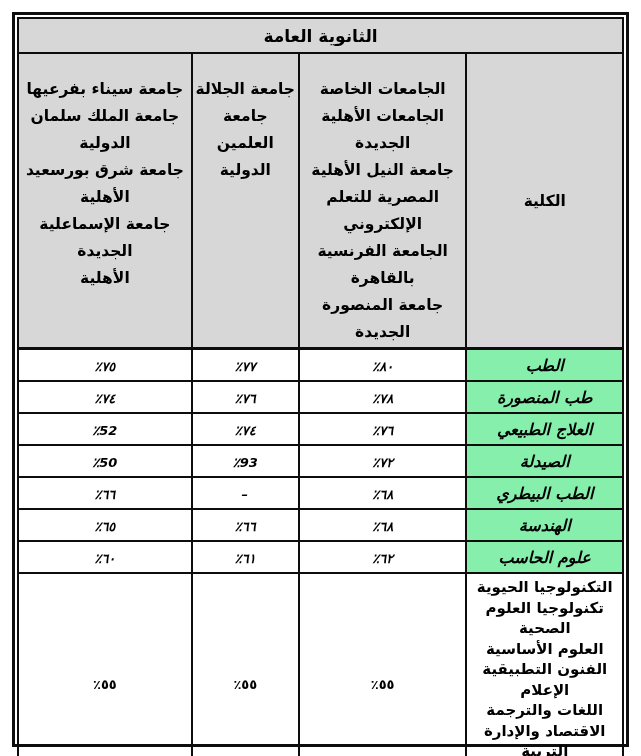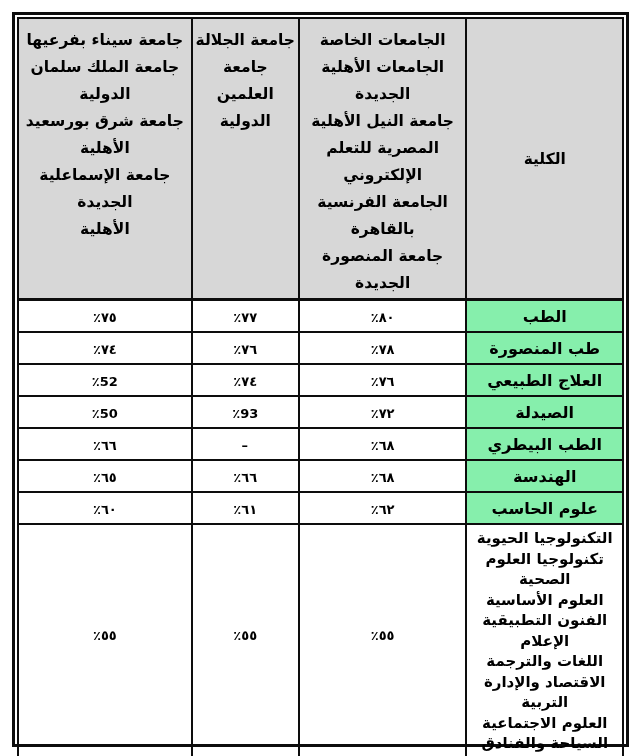--- a/index.html
+++ b/index.html
@@ -54,36 +54,36 @@
     letter-spacing: 0.5px;
   }
   tr.header-row td {
     background: #d7d7d7;
     border-bottom: 3px solid #0d0d0d;
     height: 178px;
     font-size: 15.5px;
   }
   td.hdr-group {
     vertical-align: top;
-    padding-top: 8px;
+    padding-top: 22px;
   }
   td.hdr-faculty {
     vertical-align: middle;
     font-size: 16px;
   }
   .prelines {
     white-space: pre-line;
     line-height: 27px;
   }
   
   td.dbl {
     border-left: 7px double #0d0d0d;
     margin-top: 8px;
   }
-  tr.data-row td { height: 28px; }
+  tr.data-row td { height: 28px; font-style: italic; }
   td.faculty-name {
     font-size: 16px;
     background: #86efac;
   }
   .pct {
     direction: ltr;
     unicode-bidi: embed;
     font-size: 13px;
     font-weight: bold;
     letter-spacing: 1px;
@@ -108,20 +108,23 @@
   <div class="table-frame">
     <table class="main">
       <colgroup>
         <col class="c-faculty">
         <col class="c-private">
         <col class="c-galala">
         <col class="c-sinai">
       </colgroup>
 
       <tbody>
+          <tr>
+        <td class="title-cell" colspan="4">الثانوية العامة</td>
+      </tr>
 
       <tr class="header-row">
         <td class="hdr-faculty dbl">الكلية</td>
         <td class="hdr-group">
           <div class="prelines">الجامعات الخاصة
 الجامعات الأهلية الجديدة
 جامعة النيل الأهلية
 المصرية للتعلم الإلكتروني
 الجامعة الفرنسية بالقاهرة
 جامعة المنصورة الجديدة</div>

